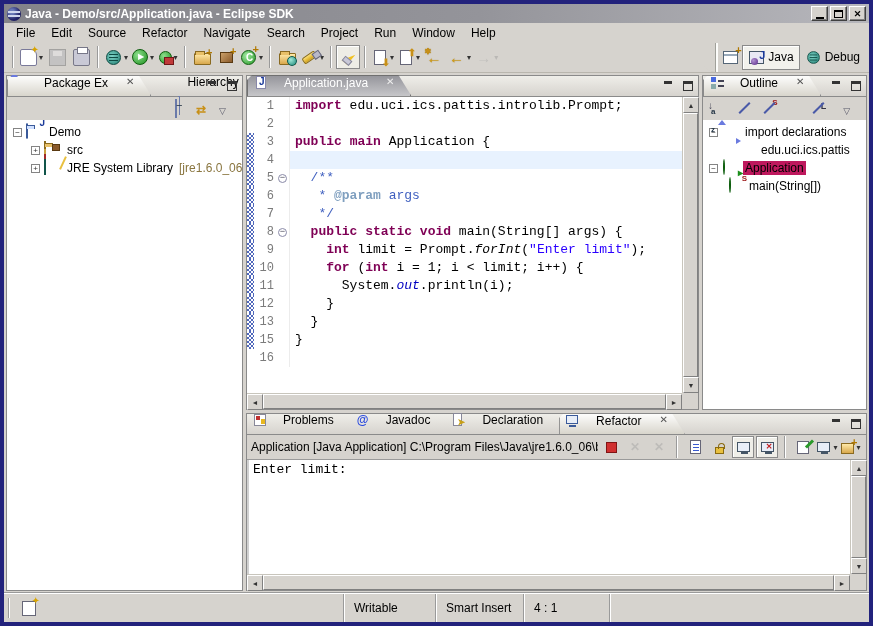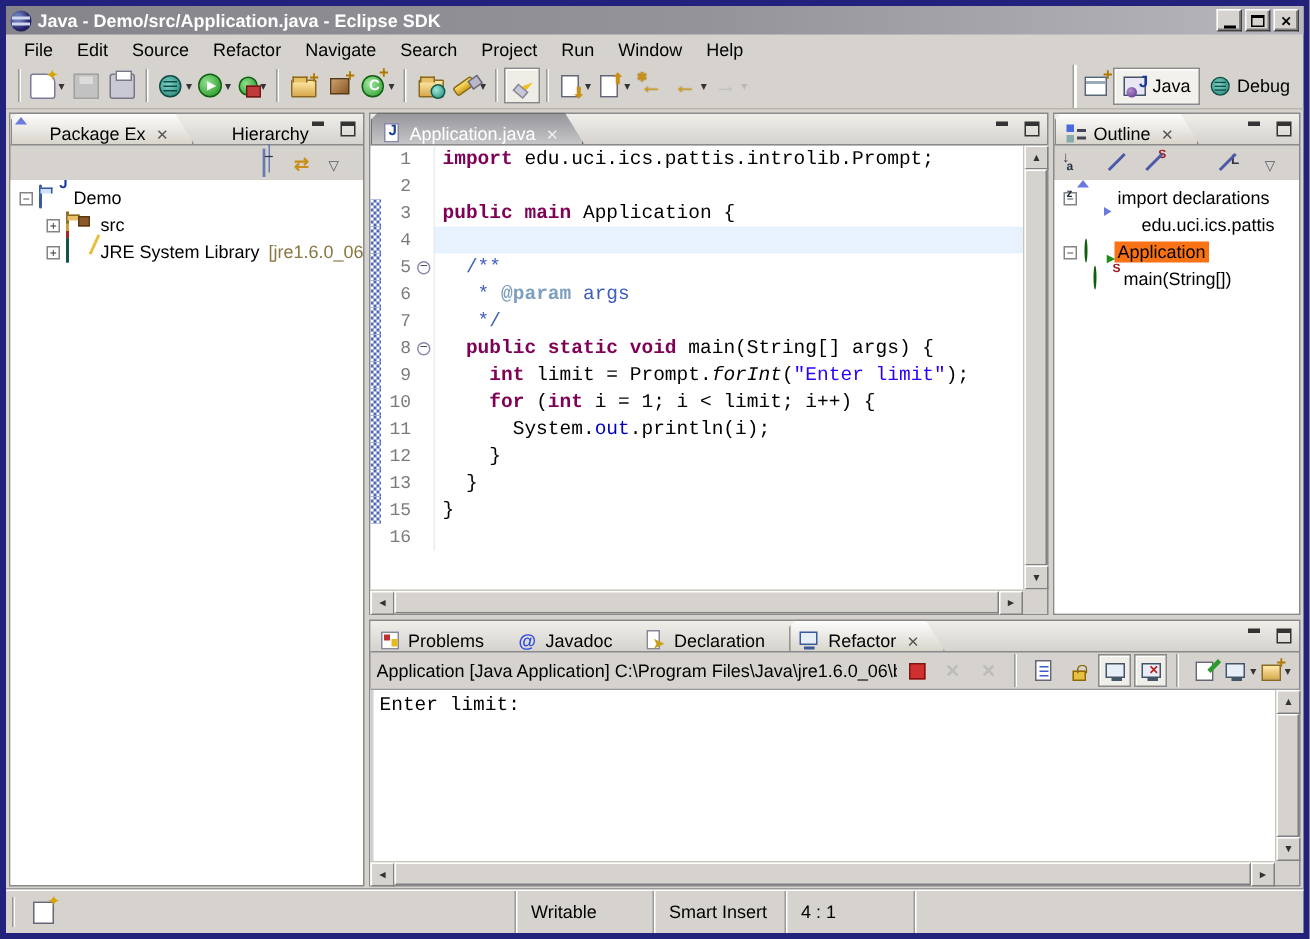--- a/index.html
+++ b/index.html
@@ -74,21 +74,21 @@
 
   
   .main{flex:1;display:grid;grid-template-columns:237px 453px 1fr;grid-template-rows:335px 1fr;gap:3px;padding:2px 2px;min-height:0;}
   .panel{border:1px solid #8a8a8a;background:#d6d3ce;display:flex;flex-direction:column;min-width:0;min-height:0;}
   .panel.pe{grid-row:1/3;grid-column:1;}
   .panel.ed{grid-row:1;grid-column:2;}
   .panel.ol{grid-row:1;grid-column:3;}
   .panel.co{grid-row:2;grid-column:2/4;}
 
   .tabstrip{height:21px;display:flex;align-items:flex-end;background:linear-gradient(#efeee9,#d6d3ce);border-bottom:1px solid #8a8a8a;flex:none;position:relative;}
-  .tab{height:21px;display:flex;align-items:flex-end;gap:5px;padding:0 16px 0 6px;font-size:12px;white-space:nowrap;position:relative;clip-path:polygon(0 100%,0 5px,5px 0,calc(100% - 13px) 0,100% 100%);}
+  .tab{height:21px;display:flex;align-items:flex-start;gap:16px;padding:0 16px 0 6px;font-size:12px;white-space:nowrap;position:relative;clip-path:polygon(0 100%,0 5px,5px 0,calc(100% - 13px) 0,100% 100%);}
   .tab.sel{background:linear-gradient(#fdfdfc,#d8d5cc);border:1px solid #8a8a8a;border-bottom:none;}
   .tab.editor-sel{background:linear-gradient(#96969c,#c6c6c9);color:#fff;border:1px solid #707070;border-bottom:none;}
   .tab .ticon{width:14px;height:14px;position:relative;flex:none;}
   .tab .x{font-size:10px;color:#555;margin-left:2px;}
   .tab.editor-sel .x{color:#eee;}
   .minmax{position:absolute;right:2px;top:2px;display:flex;gap:3px;}
   .mm{width:17px;height:15px;display:flex;align-items:center;justify-content:center;}
   .mm .bar{width:8px;height:3px;border:1px solid #333;border-top-width:2px;margin-bottom:6px;}
   .mm .sq{width:10px;height:10px;border:1px solid #333;border-top-width:3px;}
 
@@ -103,21 +103,21 @@
   .slash::after{content:"";position:absolute;left:1px;top:7px;width:15px;height:2px;background:#4a5aa8;transform:rotate(-45deg);}
   .vi-ball{width:10px;height:10px;margin:3px;border-radius:50%;background:radial-gradient(circle at 35% 35%,#9ab8e8,#2a4a9a);}
   .vi-ballg{width:10px;height:10px;margin:3px;border-radius:50%;background:radial-gradient(circle at 35% 35%,#9fe89f,#2a9a2a);}
   .vi-s{position:absolute;right:0;top:-2px;color:#a02020;font-size:8px;font-weight:bold;}
   .vi-l{position:absolute;right:1px;top:1px;color:#334;font-size:9px;font-weight:bold;}
 
   
   .tree{flex:1;background:#fff;overflow:hidden;font-size:12px;padding-top:3px;}
   .trow{height:18px;display:flex;align-items:center;white-space:nowrap;}
   .trow .lbl{padding:0 2px;}
-  .trow.selected .lbl{background:#f97316;}
+  .trow.selected .lbl{background:#be185d;}
   .expander{width:9px;height:9px;border:1px solid #848484;background:#fff;font-size:8px;line-height:7px;text-align:center;color:#333;margin-right:4px;flex:none;}
   .exp-space{width:11px;flex:none;}
   .deco{color:#8a7640;margin-left:4px;}
   .t16{width:17px;height:16px;position:relative;margin-right:4px;flex:none;}
   .ti-jproj{width:16px;height:11px;margin-top:4px;background:linear-gradient(#eef4ff,#b8ccf0);border:1px solid #3a5a9a;border-radius:1px;}
   .ti-jproj::before{content:"";position:absolute;left:0;top:1px;width:7px;height:3px;background:#d0e0ff;border:1px solid #3a5a9a;border-bottom:none;}
   .ti-jproj::after{content:"J";position:absolute;right:-2px;top:-7px;color:#1a3a9a;font-weight:bold;font-size:10px;}
   .ti-src{width:16px;height:11px;margin-top:4px;background:linear-gradient(#ffe9a8,#d8a84c);border:1px solid #8a6a20;}
   .ti-src::before{content:"";position:absolute;left:0;top:1px;width:7px;height:3px;background:#e8c068;border:1px solid #8a6a20;border-bottom:none;}
   .ti-src::after{content:"";position:absolute;right:1px;top:2px;width:6px;height:5px;background:#8a5a2a;border:1px solid #5a3a12;}
@@ -142,21 +142,21 @@
   .ed-num{width:22px;text-align:right;color:#7b7b7b;font-size:12px;flex:none;padding-right:2px;}
   .ed-fold{width:13px;flex:none;display:flex;align-items:center;justify-content:center;}
   .foldmark{width:9px;height:9px;border:1px solid #8a8aa8;border-radius:50%;background:#fff;font-size:9px;line-height:7px;text-align:center;color:#445;}
   .ed-code{flex:1;white-space:pre;padding-left:5px;border-left:1px solid #ececec;height:18px;line-height:18px;}
   .ed-row.hl .ed-code{background:#e8f2fe;}
   .kw{color:var(--kw);font-weight:bold;}
   .st{color:var(--st);}
   .jd{color:var(--jd);}
   .jt{color:var(--jt);font-weight:bold;}
   .sm{font-style:italic;}
-  .sf{color:var(--sf);}
+  .sf{color:var(--sf);font-style:italic;}
 
   
   .sbv{display:flex;flex-direction:column;background:repeating-conic-gradient(#ffffff 0% 25%,#e4e2d6 0% 50%) 0 0/4px 4px;border-left:1px solid #c8c5bc;}
   .sbh{display:flex;background:repeating-conic-gradient(#ffffff 0% 25%,#e4e2d6 0% 50%) 0 0/4px 4px;border-top:1px solid #c8c5bc;}
   .sb-btn{width:16px;height:16px;background:#d6d3ce;border:1px solid;border-color:#fff #808080 #808080 #fff;font-size:7px;color:#333;display:flex;align-items:center;justify-content:center;flex:none;}
   .sb-thumb-v{flex:1;margin:0;background:#d6d3ce;border:1px solid;border-color:#fff #808080 #808080 #fff;}
   .sb-thumb-h{flex:1;background:#d6d3ce;border:1px solid;border-color:#fff #808080 #808080 #fff;}
   .sb-corner{background:#d6d3ce;}
 
   

